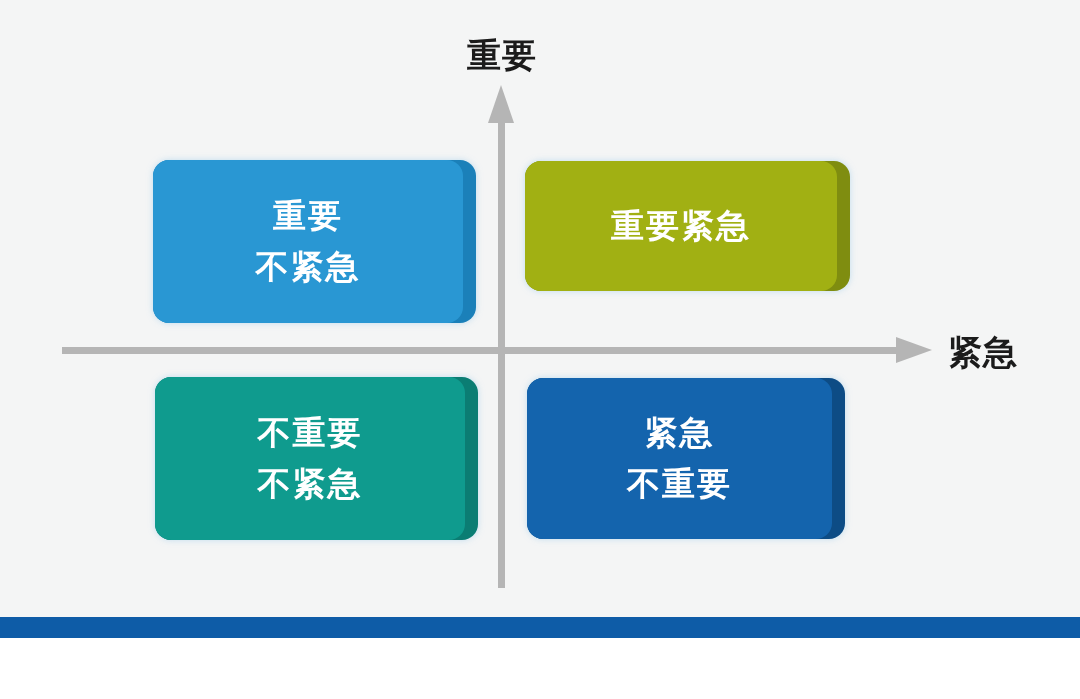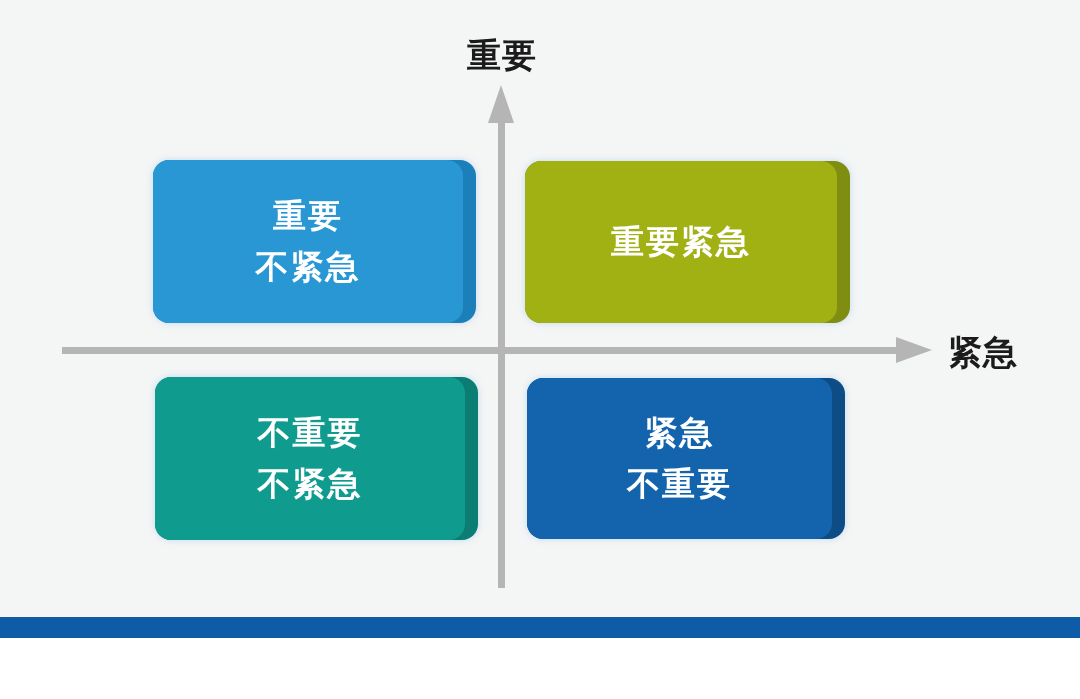--- a/index.html
+++ b/index.html
@@ -86,21 +86,21 @@
     color: #ffffff;
     font-weight: bold;
     font-size: 33px;
     line-height: 1.1;
     letter-spacing: 2px;
     white-space: nowrap;
   }
   .q-line:empty { display: none; }
 
   .quad-tl { left: 153px; top: 160px; width: 323px; height: 163px; }
-  .quad-tr { left: 525px; top: 161px; width: 325px; height: 162px; }
+  .quad-tr { left: 525px; top: 161px; width: 325px; height: 130px; }
   .quad-bl { left: 155px; top: 377px; width: 323px; height: 163px; }
   .quad-br { left: 527px; top: 378px; width: 318px; height: 161px; }
 
   
   .bottom-bar {
     position: absolute;
     left: 0; top: 617px;
     width: 1080px; height: 21px;
   }
   .caption-area {

